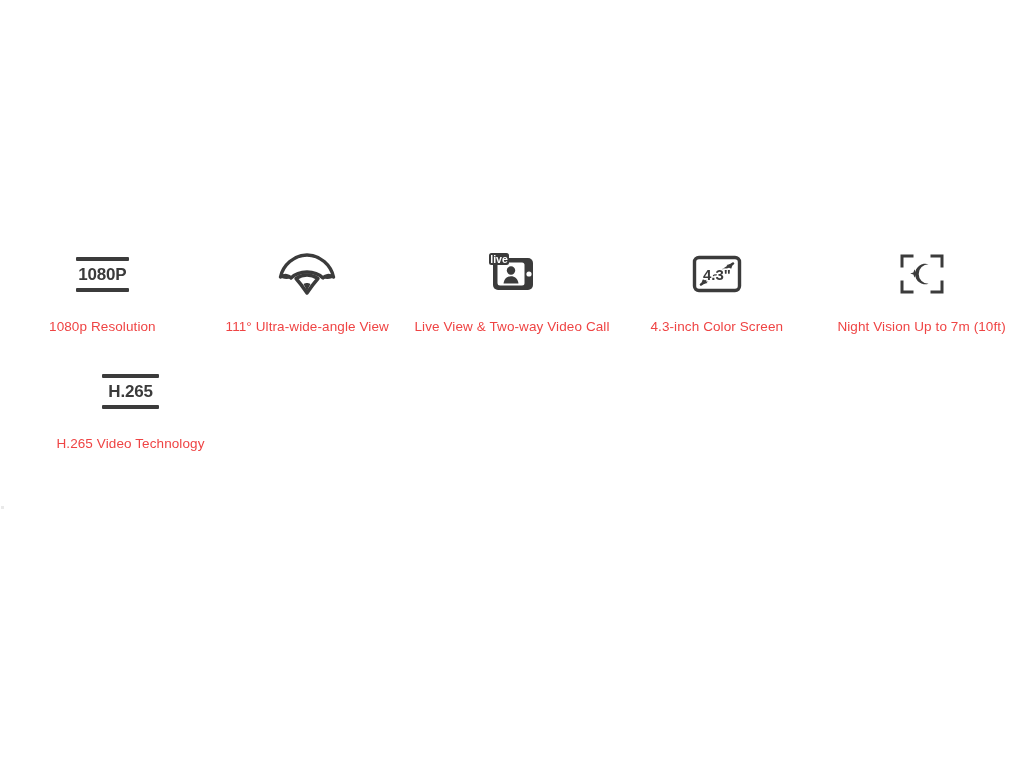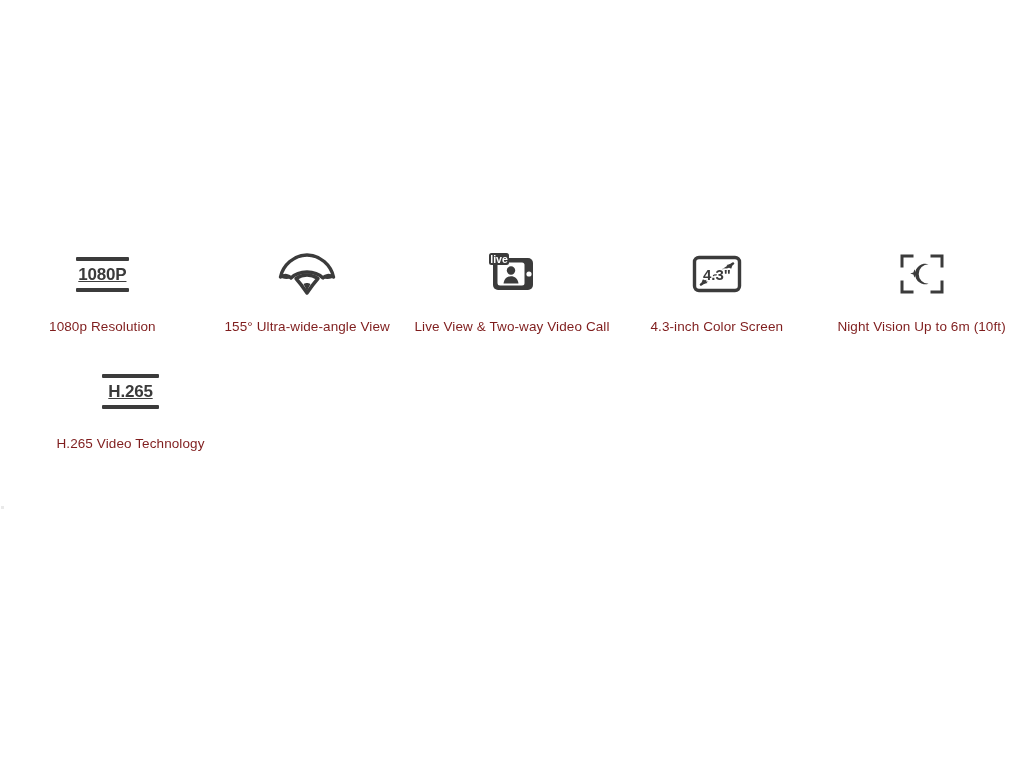--- a/index.html
+++ b/index.html
@@ -52,28 +52,27 @@
   }
 
   #row-1 .feature-cell { width: 209px; }
   #row-2 .feature-cell { width: 261px; }
 
   .icon-box {
     height: 62px;
     display: flex;
     align-items: center;
     justify-content: center;
-    text-decoration: underline;
   }
 
   .feature-label {
     margin-top: 14px;
     font-size: 13.5px;
     line-height: 16px;
-    color: #7f1d1d;
+    color: #ef4444;
     text-align: center;
     letter-spacing: 0.1px;
     white-space: pre-line;
   }
 
   
   .text-badge {
     display: flex;
     flex-direction: column;
     align-items: center;
@@ -125,21 +124,21 @@
     <div class="feature-cell">
       <div class="icon-box">
         <svg width="62" height="46" viewBox="0 0 62 46" fill="none">
           <path d="M31 4 C44 4 55 14 57.5 26 C53 23.5 49 24.5 47 27 C43 23 36 21 31 21 C26 21 19 23 15 27 C13 24.5 9 23.5 4.5 26 C7 14 18 4 31 4 Z" fill="none" stroke="#3b3b3b" stroke-width="3.4" stroke-linejoin="round"></path>
           <path d="M20 27.5 C24 32 27 36 31 42 C35 36 38 32 42 27.5 C38 25 34 24 31 24 C28 24 24 25 20 27.5 Z" fill="none" stroke="#3b3b3b" stroke-width="3.4" stroke-linejoin="round"></path>
           <path d="M27.5 33 C29 35.5 30 38 31 41 C32 38 33 35.5 34.5 33 C33 32.3 32 32 31 32 C30 32 29 32.3 27.5 33 Z" fill="#3b3b3b"></path>
           <path d="M5.5 25.5 C9.5 23.5 13 24.5 15.2 27 C12.5 28.3 9 28.3 6.2 27.2 Z" fill="#3b3b3b"></path>
           <path d="M56.5 25.5 C52.5 23.5 49 24.5 46.8 27 C49.5 28.3 53 28.3 55.8 27.2 Z" fill="#3b3b3b"></path>
         </svg>
       </div>
-      <div class="feature-label">155° Ultra-wide-angle View</div>
+      <div class="feature-label">111° Ultra-wide-angle View</div>
     </div>
 
     <div class="feature-cell">
       <div class="icon-box">
         <svg width="66" height="48" viewBox="0 0 66 48" fill="none">
           <rect x="14" y="8" width="40" height="32" rx="5" fill="#3b3b3b"></rect>
           <rect x="18.5" y="12.5" width="27" height="23" rx="2.5" fill="#ffffff"></rect>
           <circle cx="50" cy="24" r="2.6" fill="#ffffff"></circle>
           <circle cx="32" cy="20.5" r="4.2" fill="#3b3b3b"></circle>
           <path d="M24.5 33.5 C25.2 28.6 28.3 26.2 32 26.2 C35.7 26.2 38.8 28.6 39.5 33.5 Z" fill="#3b3b3b"></path>
@@ -169,21 +168,21 @@
           <g stroke="#3b3b3b" stroke-width="3" stroke-linecap="square" fill="none">
             <path d="M5 16 L5 6 L15 6"></path>
             <path d="M35 6 L45 6 L45 16"></path>
             <path d="M45 32 L45 42 L35 42"></path>
             <path d="M15 42 L5 42 L5 32"></path>
           </g>
           <path d="M31.5 14.2 A10.3 10.3 0 1 0 31.5 33.8 A8.4 8.4 0 1 1 31.5 14.2 Z" fill="#3b3b3b"></path>
           <path d="M17.5 19.2 L18.6 22.4 L21.8 23.5 L18.6 24.6 L17.5 27.8 L16.4 24.6 L13.2 23.5 L16.4 22.4 Z" fill="#3b3b3b"></path>
         </svg>
       </div>
-      <div class="feature-label">Night Vision Up to 6m (10ft)</div>
+      <div class="feature-label">Night Vision Up to 7m (10ft)</div>
     </div>
   </div>
 
   <div class="feature-row" id="row-2">
 
 
 
     <div class="feature-cell">
       <div class="icon-box">
         <div class="text-badge wide">

